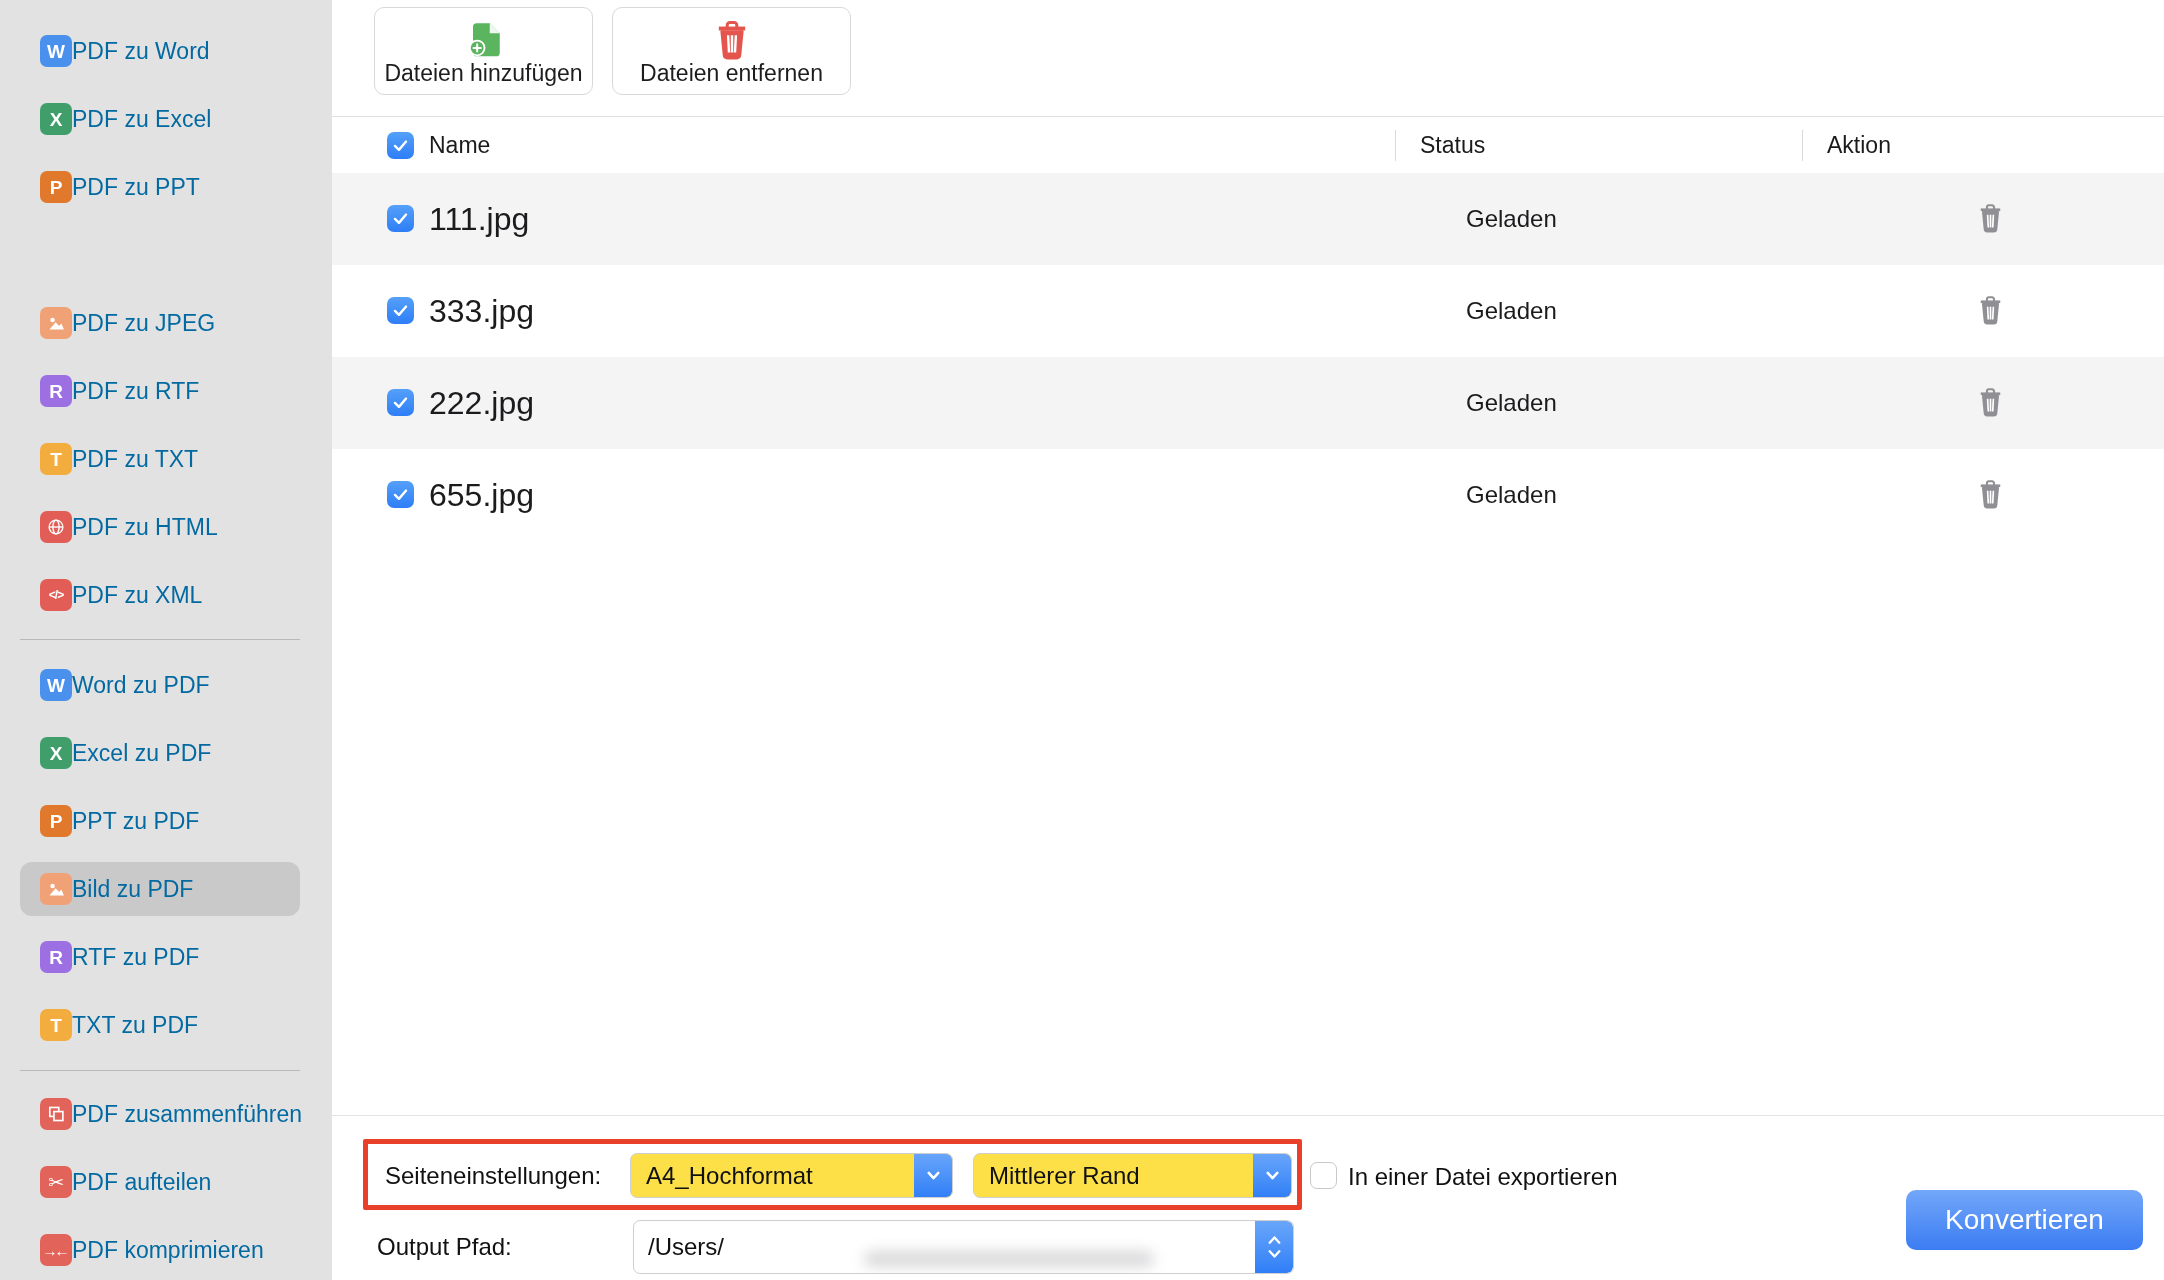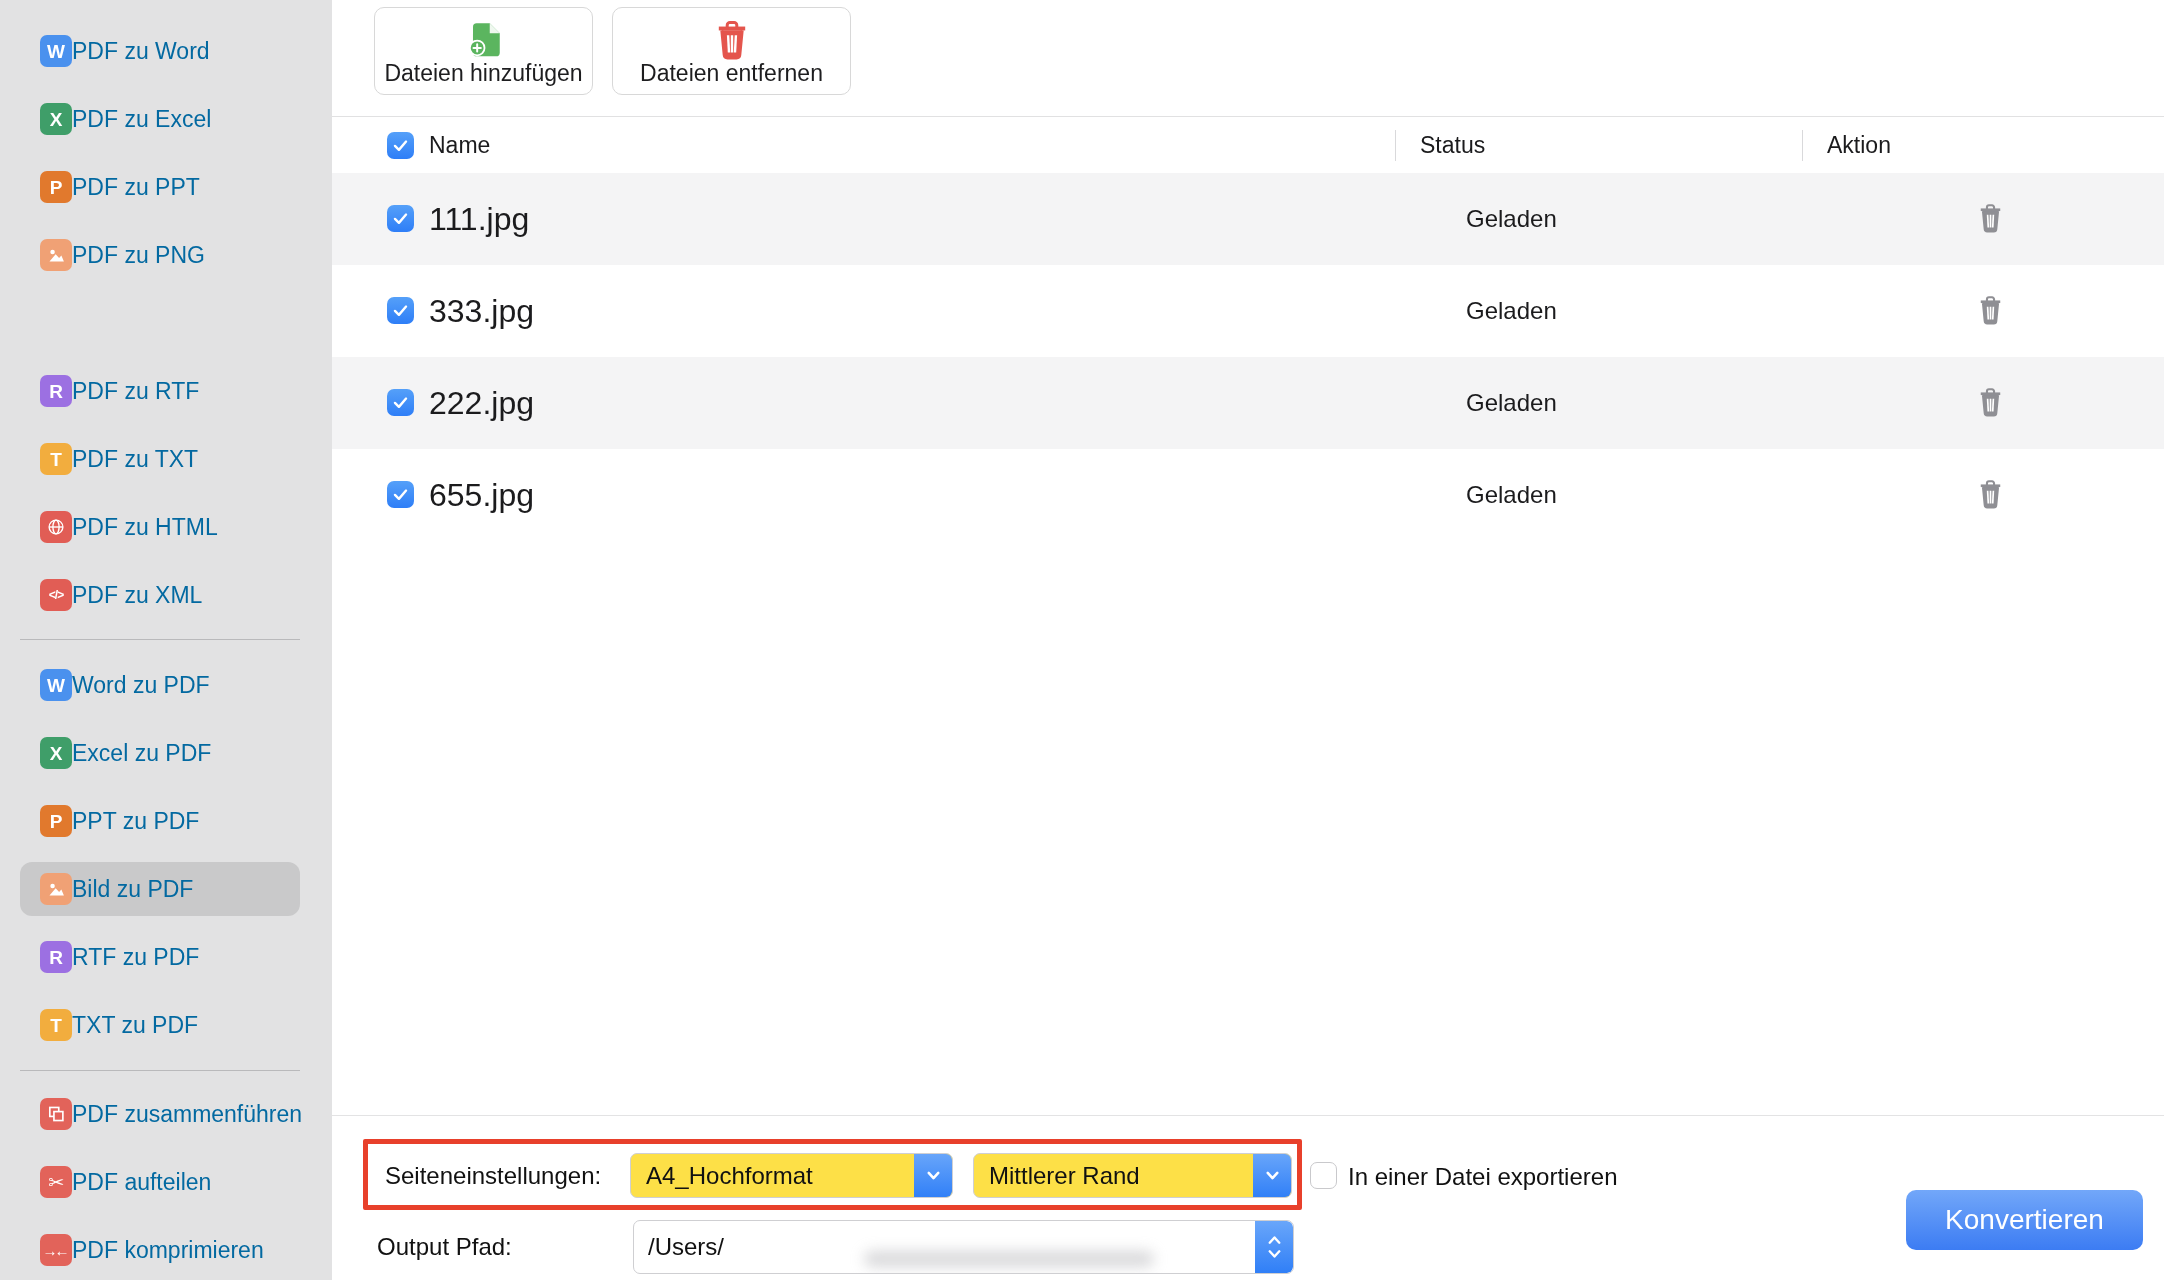--- a/index.html
+++ b/index.html
@@ -88,28 +88,28 @@
           <span class="g">X</span>
         </span>
         <span class="side-label">PDF zu Excel</span>
       </div>
       <div class="side-item" style="top: 160px;">
         <span class="side-icon" style="background: rgb(225, 121, 45);">
           <span class="g">P</span>
         </span>
         <span class="side-label">PDF zu PPT</span>
       </div>
-      <div class="side-item" style="top: 228px;">
+      <div class="side-item" style="top: 296px;">
         <span class="side-icon" style="background: rgb(240, 161, 117);">
           <svg viewBox="0 0 32 32">
             <circle cx="11" cy="11.5" r="3.3" fill="#fff"></circle>
             <path d="M6.5 25.5 L15.5 14.8 L20.5 20.3 L23.8 16.6 L27.5 25.5 Z" fill="#fff"></path>
           </svg>
         </span>
-        <span class="side-label">PDF zu PNG</span>
+        <span class="side-label">PDF zu JPEG</span>
       </div>
       <div class="side-item" style="top: 364px;">
         <span class="side-icon" style="background: rgb(156, 112, 226);">
           <span class="g">R</span>
         </span>
         <span class="side-label">PDF zu RTF</span>
       </div>
       <div class="side-item" style="top: 432px;">
         <span class="side-icon" style="background: rgb(242, 173, 62);">
           <span class="g">T</span>

